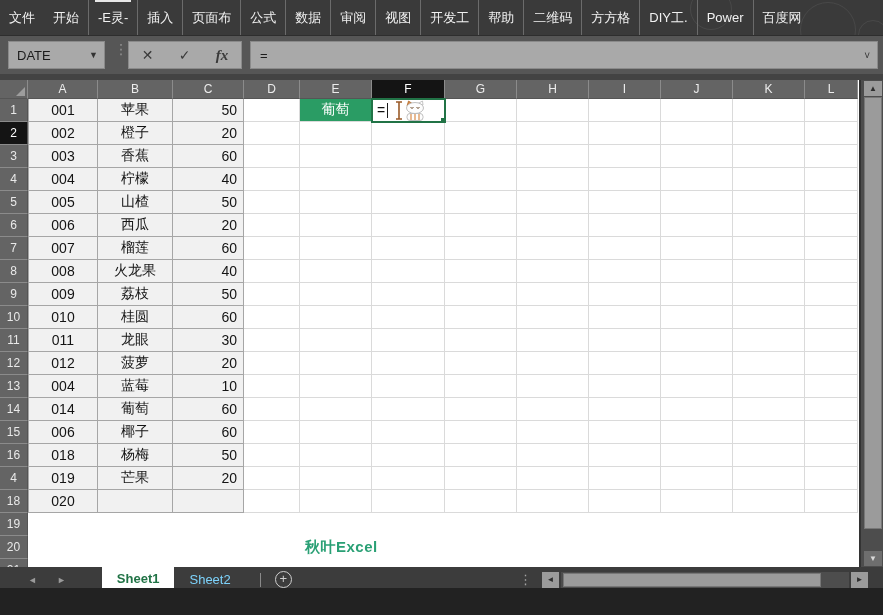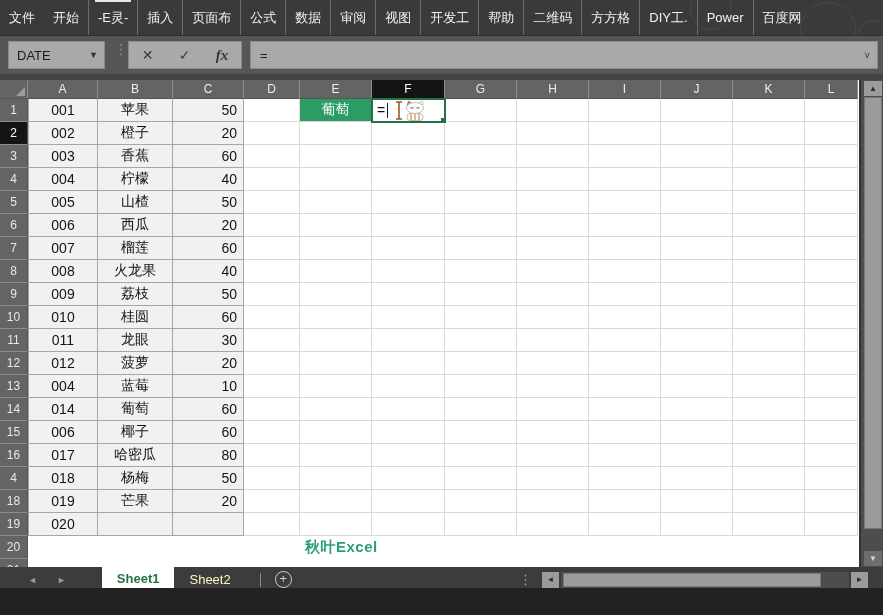--- a/index.html
+++ b/index.html
@@ -93,21 +93,21 @@
   #vthumb { position:absolute; left:3px; top:17px; width:18px; height:432px;
             background:#9b9b9b; border:1px solid #777; }
 
   
   #sheetbar { position:absolute; left:0; top:567px; width:883px; height:25px;
               background:#3c3c3c; display:flex; align-items:center; }
   .navarr { color:#9a9a9a; font-size:9px; cursor:default; }
   #nav-prev { margin-left:28px; } #nav-next { margin-left:20px; }
   #sheettabs { display:flex; align-items:stretch; height:25px; margin-left:36px; }
   .stab { display:flex; align-items:center; padding:0 15px; font-size:13px;
-          color:#fef9c3; cursor:default; }
+          color:#7dd3fc; cursor:default; }
   .stab.active { background:#fff; color:var(--green); font-weight:bold;
           border-bottom:2px solid var(--green); }
   #tabdiv { width:1px; height:14px; background:#8a8a8a; margin:0 14px; align-self:center; }
   #addsheet { width:17px; height:17px; border:1.5px solid #cfcfcf; border-radius:50%;
           color:#cfcfcf; font-size:13px; line-height:14px; text-align:center;
           cursor:default; }
   #sb-dots { margin-left:auto; color:#a5a5a5; font-size:13px; line-height:5px;
              margin-right:8px; }
   #hscroll { display:flex; align-items:center; height:25px; }
   .hbtn { width:17px; height:16px; background:#9b9b9b; color:#2e2e2e; font-size:8px;
@@ -432,34 +432,20 @@
           <div class="cell" style="width: 72px;"></div>
           <div class="cell" style="width: 72px;"></div>
           <div class="cell" style="width: 72px;"></div>
           <div class="cell" style="width: 72px;"></div>
           <div class="cell" style="width: 53px;"></div>
         </div>
         <div class="row">
           <div class="cell tbl first" style="width: 70px;">006</div>
           <div class="cell tbl" style="width: 75px;">椰子</div>
           <div class="cell tbl qty" style="width: 71px;">60</div>
-          <div class="cell" style="width: 56px;"></div>
-          <div class="cell" style="width: 72px;"></div>
-          <div class="cell" style="width: 73px;"></div>
-          <div class="cell" style="width: 72px;"></div>
-          <div class="cell" style="width: 72px;"></div>
-          <div class="cell" style="width: 72px;"></div>
-          <div class="cell" style="width: 72px;"></div>
-          <div class="cell" style="width: 72px;"></div>
-          <div class="cell" style="width: 53px;"></div>
-        </div>
-        <div class="row">
-          <div class="cell tbl first" style="width: 70px;">017</div>
-          <div class="cell tbl" style="width: 75px;">哈密瓜</div>
-          <div class="cell tbl qty" style="width: 71px;">80</div>
           <div class="cell" style="width: 56px;"></div>
           <div class="cell" style="width: 72px;"></div>
           <div class="cell" style="width: 73px;"></div>
           <div class="cell" style="width: 72px;"></div>
           <div class="cell" style="width: 72px;"></div>
           <div class="cell" style="width: 72px;"></div>
           <div class="cell" style="width: 72px;"></div>
           <div class="cell" style="width: 72px;"></div>
           <div class="cell" style="width: 53px;"></div>
         </div>

